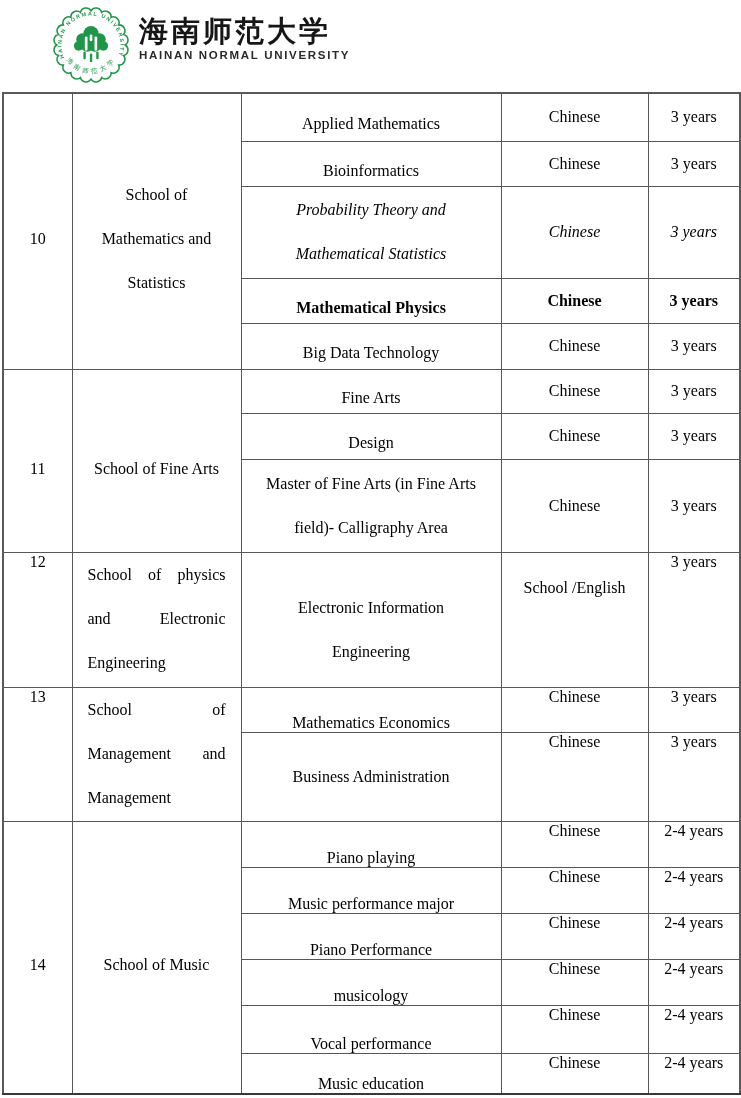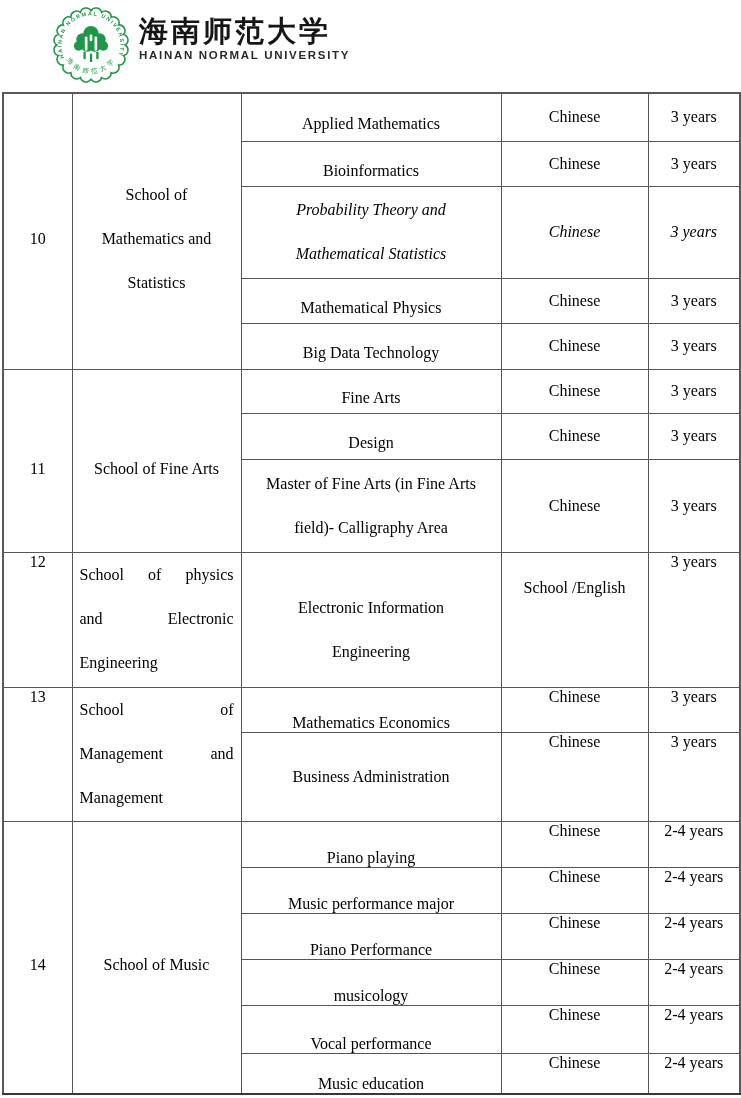--- a/index.html
+++ b/index.html
@@ -19,21 +19,21 @@
             table-layout:fixed;border:2px solid #595959;border-bottom:2.5px solid #383838;}
   table.doc td{border:1.4px solid #565656;padding:0;font-size:16px;text-align:center;
                overflow:hidden;}
   td.vm{vertical-align:middle;}
   td.vt{vertical-align:top;padding-top:6px;}
   td.vb{vertical-align:bottom;padding-bottom:7px;}
   td.num-top{vertical-align:top;padding-top:22px;margin-left:44px;}
   td.sch-top{vertical-align:top;padding-top:8px;}
   .ln{line-height:44px;}
   .cent{text-align:center;}
-  .just{text-align:justify;text-align-last:justify;padding:0 7px;}
+  .just{text-align:justify;text-align-last:justify;padding:0 15px;}
   .dip{transform:translateY(7px);}
   .shift{transform:translateY(8px);}
   .lang-d{padding-top:26px;}   
   .prog-d{margin-top:20px;}    
 </style>
 </head>
 <body>
 
 <div class="page">
 
@@ -119,21 +119,21 @@
               <div class="ln cent">Mathematical Statistics</div>
             </div>
           </td>
           <td class="vm">
             <div>Chinese</div>
           </td>
           <td class="vm">
             <div>3 years</div>
           </td>
         </tr>
-        <tr style="height: 45px;">
+        <tr style="height: 45px; font-weight: bold;">
           <td class="vm">
             <div class="dip">Mathematical Physics</div>
           </td>
           <td class="vm">
             <div>Chinese</div>
           </td>
           <td class="vm">
             <div>3 years</div>
           </td>
         </tr>

